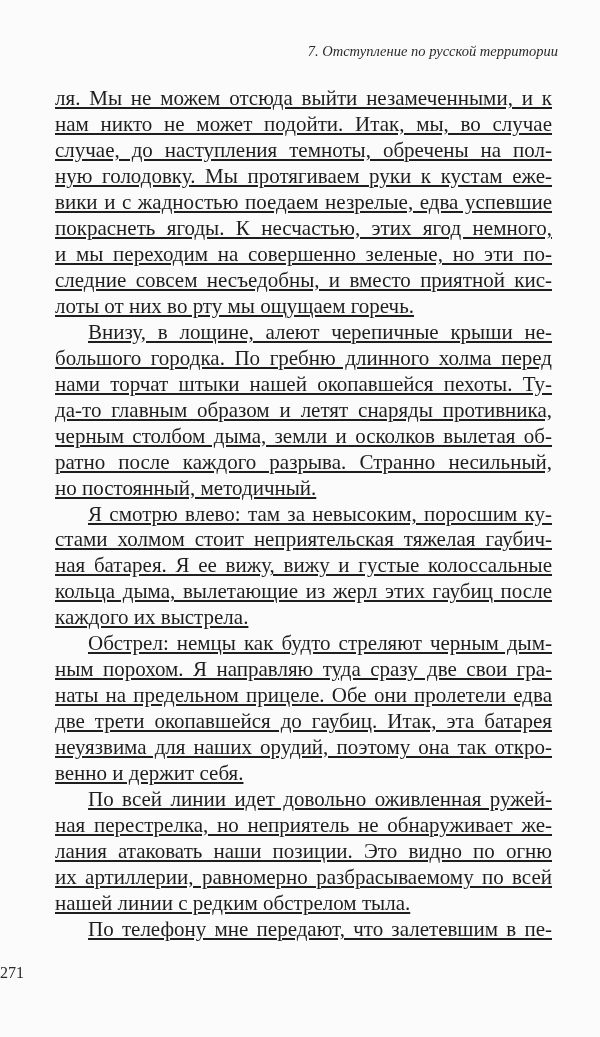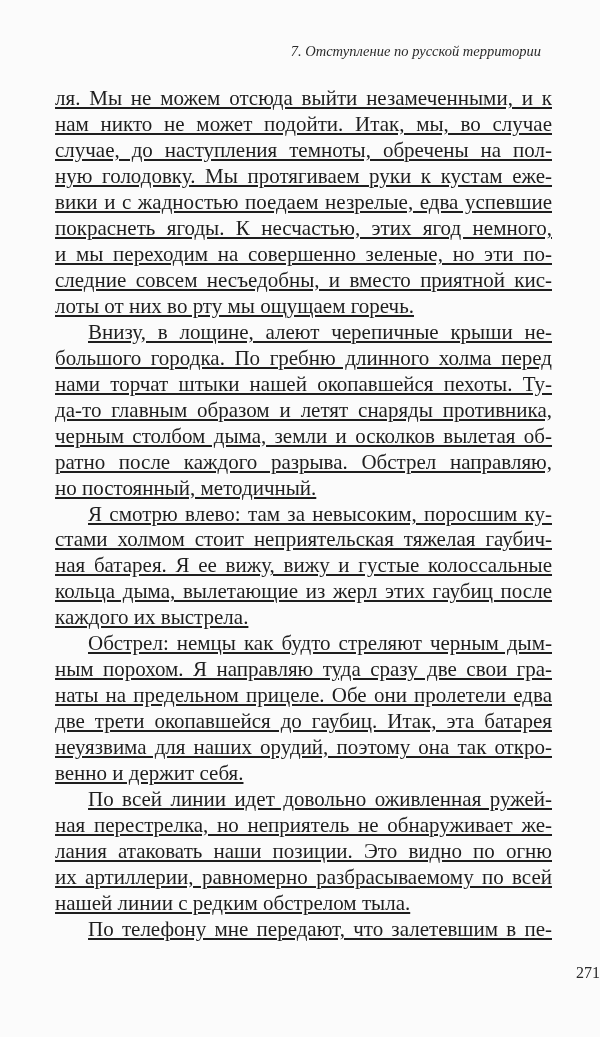--- a/index.html
+++ b/index.html
@@ -1,36 +1,36 @@
 <!DOCTYPE html>
 <html><head>
 <meta charset="utf-8">
 <style>
   html, body { margin: 0; padding: 0; }
   body {
     width: 600px; height: 1037px; background: #fbfbfb; position: relative; overflow: hidden;
     font-family: "Liberation Serif", "DejaVu Serif", serif; color: #1e1e1e;
   }
   .running-header {
-    position: absolute; top: 41px; right: 59px;
+    position: absolute; top: 41px; right: 42px;
     font-style: italic; font-size: 14.5px; line-height: 20px; color: #2a2a2a;
     white-space: nowrap;
   }
   .body-text {
     position: absolute; left: 55px; top: 86px; width: 497px;
     font-size: 21px; line-height: 25.97px;
   }
   .line {
     display: block; height: 25.97px; white-space: nowrap;
     text-align: justify; text-align-last: justify; text-decoration: underline;
   }
   .line.last { text-align-last: left; }
   .line.indent { padding-left: 33px; }
   .page-number {
-    position: absolute; top: 963px; left: 0; width: 600px; text-align: right;
+    position: absolute; top: 963px; left: 0; width: 600px; text-align: left;
     font-size: 16px; line-height: 20px; color: #2a2a2a;
   }
 </style>
 </head>
 <body>
 
 <div class="running-header">7. Отступление по русской территории</div>
 
 <div class="body-text" id="body-text">
     <span class="line">ля. Мы не можем отсюда выйти незамеченными, и к</span>
@@ -40,21 +40,21 @@
     <span class="line">вики и с жадностью поедаем незрелые, едва успевшие</span>
     <span class="line">покраснеть ягоды. К несчастью, этих ягод немного,</span>
     <span class="line">и мы переходим на совершенно зеленые, но эти по-</span>
     <span class="line">следние совсем несъедобны, и вместо приятной кис-</span>
     <span class="line last">лоты от них во рту мы ощущаем горечь.</span>
     <span class="line indent">Внизу, в лощине, алеют черепичные крыши не-</span>
     <span class="line">большого городка. По гребню длинного холма перед</span>
     <span class="line">нами торчат штыки нашей окопавшейся пехоты. Ту-</span>
     <span class="line">да-то главным образом и летят снаряды противника,</span>
     <span class="line">черным столбом дыма, земли и осколков вылетая об-</span>
-    <span class="line">ратно после каждого разрыва. Обстрел направляю,</span>
+    <span class="line">ратно после каждого разрыва. Странно несильный,</span>
     <span class="line last">но постоянный, методичный.</span>
     <span class="line indent">Я смотрю влево: там за невысоким, поросшим ку-</span>
     <span class="line">стами холмом стоит неприятельская тяжелая гаубич-</span>
     <span class="line">ная батарея. Я ее вижу, вижу и густые колоссальные</span>
     <span class="line">кольца дыма, вылетающие из жерл этих гаубиц после</span>
     <span class="line last">каждого их выстрела.</span>
     <span class="line indent">Обстрел: немцы как будто стреляют черным дым-</span>
     <span class="line">ным порохом. Я направляю туда сразу две свои гра-</span>
     <span class="line">наты на предельном прицеле. Обе они пролетели едва</span>
     <span class="line">две трети окопавшейся до гаубиц. Итак, эта батарея</span>

